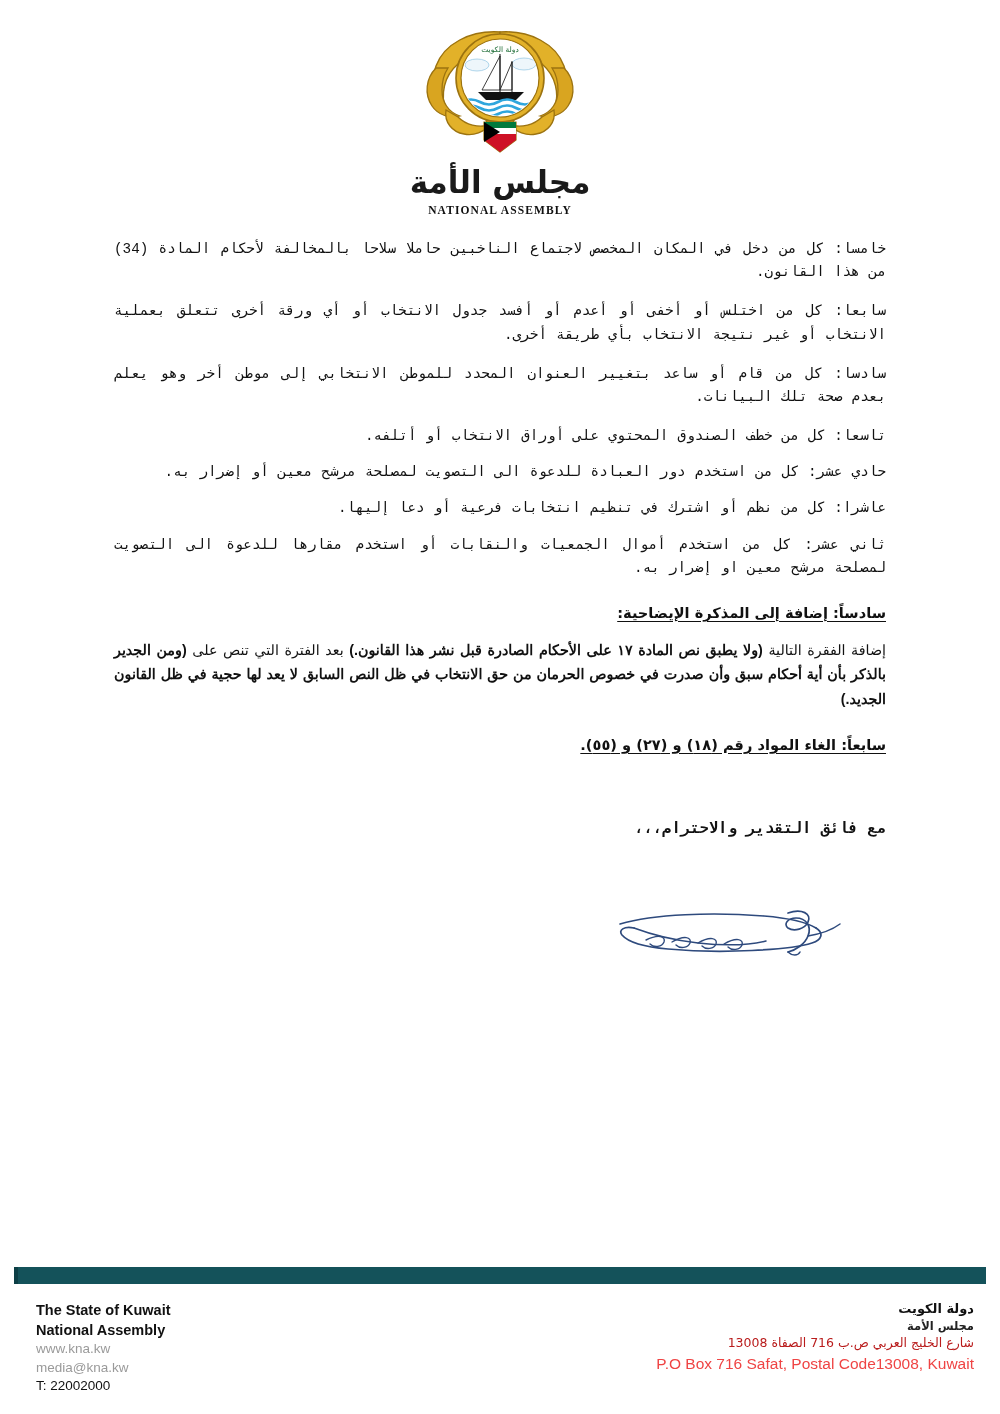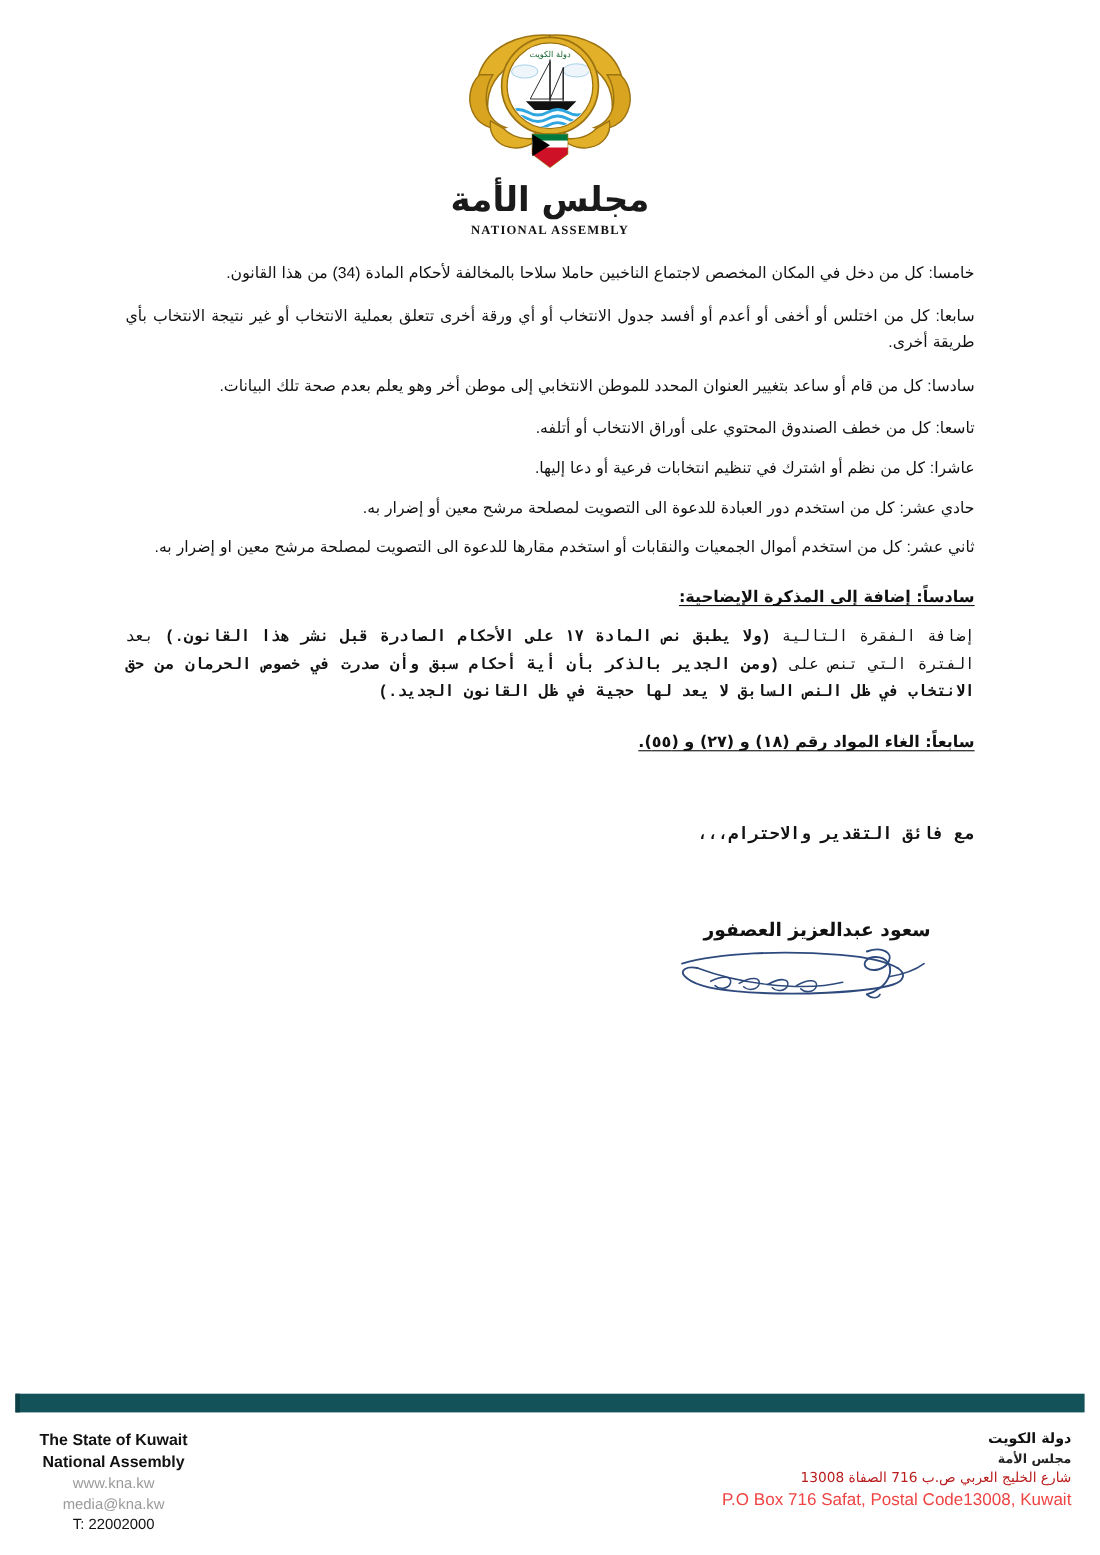--- a/index.html
+++ b/index.html
@@ -53,21 +53,21 @@
 
   
   .doc-body {
     margin: 22px auto 0 auto;
     width: 772px;
     direction: rtl;
     text-align: justify;
     text-align-last: right;
   }
   .clause {
-    font-family: Liberation Sans, sans-serif;
+    font-family: Liberation Mono, monospace;
     font-size: 14.3px;
     line-height: 1.62;
     margin: 0 0 16px 0;
     text-align: justify;
     text-align-last: right;
     word-spacing: 0.5px;
   }
   .clause.compact { margin-bottom: 13px; }
   .clause.indent-r { text-align: right; }
 
@@ -78,21 +78,21 @@
     text-decoration: underline;
     text-underline-offset: 3px;
     margin: 24px 0 17px 0;
     text-align: center;
     direction: rtl;
   }
   .section-head.shift-left { padding-left: 118px; }
   .section-head.shift-left2 { padding-left: 92px; }
 
   .note-par {
-    font-family: Liberation Mono, monospace;
+    font-family: Liberation Sans, sans-serif;
     font-size: 14.3px;
     line-height: 1.72;
     text-align: justify;
     text-align-last: right;
     margin: 0;
   }
   .note-par b { font-weight: 700; }
 
   .closing {
     font-family: Liberation Mono, monospace;
@@ -138,21 +138,21 @@
   .footer-cols {
     display: flex;
     justify-content: space-between;
     align-items: flex-start;
     padding: 16px 26px 18px 36px;
   }
   .footer-left {
     font-family: "Liberation Sans", sans-serif;
     font-size: 13.5px;
     line-height: 1.38;
-    text-align: center;
+    text-align: left;
   }
   .footer-left .strong { font-weight: 700; font-size: 14.5px; color: #111; }
   .footer-left .muted { color: #9a9a9a; }
   .footer-left .tel { font-weight: 400; color: #111; }
 
   .footer-right {
     direction: rtl;
     text-align: right;
     line-height: 1.4;
   }
@@ -241,34 +241,33 @@
 
   <div class="assembly-wordmark-en">NATIONAL ASSEMBLY</div>
 </header>
 
 <main class="doc-body">
 
   <p class="clause">خامسا: كل من دخل في المكان المخصص لاجتماع الناخبين حاملا سلاحا بالمخالفة لأحكام المادة (34) من هذا القانون.</p>
   <p class="clause">سابعا: كل من اختلس أو أخفى أو أعدم أو أفسد جدول الانتخاب أو أي ورقة أخرى تتعلق بعملية الانتخاب أو غير نتيجة الانتخاب بأي طريقة أخرى.</p>
   <p class="clause">سادسا: كل من قام أو ساعد بتغيير العنوان المحدد للموطن الانتخابي إلى موطن أخر وهو يعلم بعدم صحة تلك البيانات.</p>
   <p class="clause compact indent-r">تاسعا: كل من خطف الصندوق المحتوي على أوراق الانتخاب أو أتلفه.</p>
+  <p class="clause compact indent-r">حادي عشر: كل من استخدم دور العبادة للدعوة الى التصويت لمصلحة مرشح معين أو إضرار به.</p>
   <p class="clause compact indent-r">عاشرا: كل من نظم أو اشترك في تنظيم انتخابات فرعية أو دعا إليها.</p>
-  <p class="clause compact indent-r">حادي عشر: كل من استخدم دور العبادة للدعوة الى التصويت لمصلحة مرشح معين أو إضرار به.</p>
   <p class="clause">ثاني عشر: كل من استخدم أموال الجمعيات والنقابات أو استخدم مقارها للدعوة الى التصويت لمصلحة مرشح معين او إضرار به.</p>
 
   <h2 class="section-head shift-left">سادساً: إضافة إلى المذكرة الإيضاحية:</h2>
 
   <p class="note-par"><span>إضافة الفقرة التالية </span><b>(ولا يطبق نص المادة ١٧ على الأحكام الصادرة قبل نشر هذا القانون.)</b><span> بعد الفترة التي تنص على </span><b>(ومن الجدير بالذكر بأن أية أحكام سبق وأن صدرت في خصوص الحرمان من حق الانتخاب في ظل النص السابق لا يعد لها حجية في ظل القانون الجديد.)</b></p>
 
   <h2 class="section-head shift-left2">سابعاً: الغاء المواد رقم (١٨) و (٢٧) و (٥٥).</h2>
 
   <p class="closing">مع فائق التقدير والاحترام،،،</p>
 
   <div class="signature-block">
-    <div class="signature-name">سعود عبدالعزيز العصفور</div>
     <div class="signature-mark">
       <svg viewBox="0 0 250 62" xmlns="http://www.w3.org/2000/svg">
         <g fill="none" stroke="#2e4a7d" stroke-linecap="round" stroke-linejoin="round">
           <path d="M18 18 C52 8 110 6 162 10 C186 12 204 16 214 22" stroke-width="1.6"></path>
           <path d="M214 22 C222 27 220 34 210 37 C188 44 120 48 66 43 C42 41 26 36 20 29 C16 24 22 20 32 22" stroke-width="1.7"></path>
           <path d="M32 22 C48 28 70 34 96 37 C124 40 148 39 164 35" stroke-width="1.5"></path>
           <path d="M44 34 C56 28 64 30 62 36 C60 41 52 42 48 38" stroke-width="1.4"></path>
           <path d="M70 36 C82 29 90 31 88 37 C86 42 78 43 74 39" stroke-width="1.4"></path>
           <path d="M96 37 C108 30 116 32 114 38 C112 43 104 44 100 40" stroke-width="1.4"></path>
           <path d="M122 38 C134 31 142 33 140 39 C138 44 130 45 126 41" stroke-width="1.4"></path>

